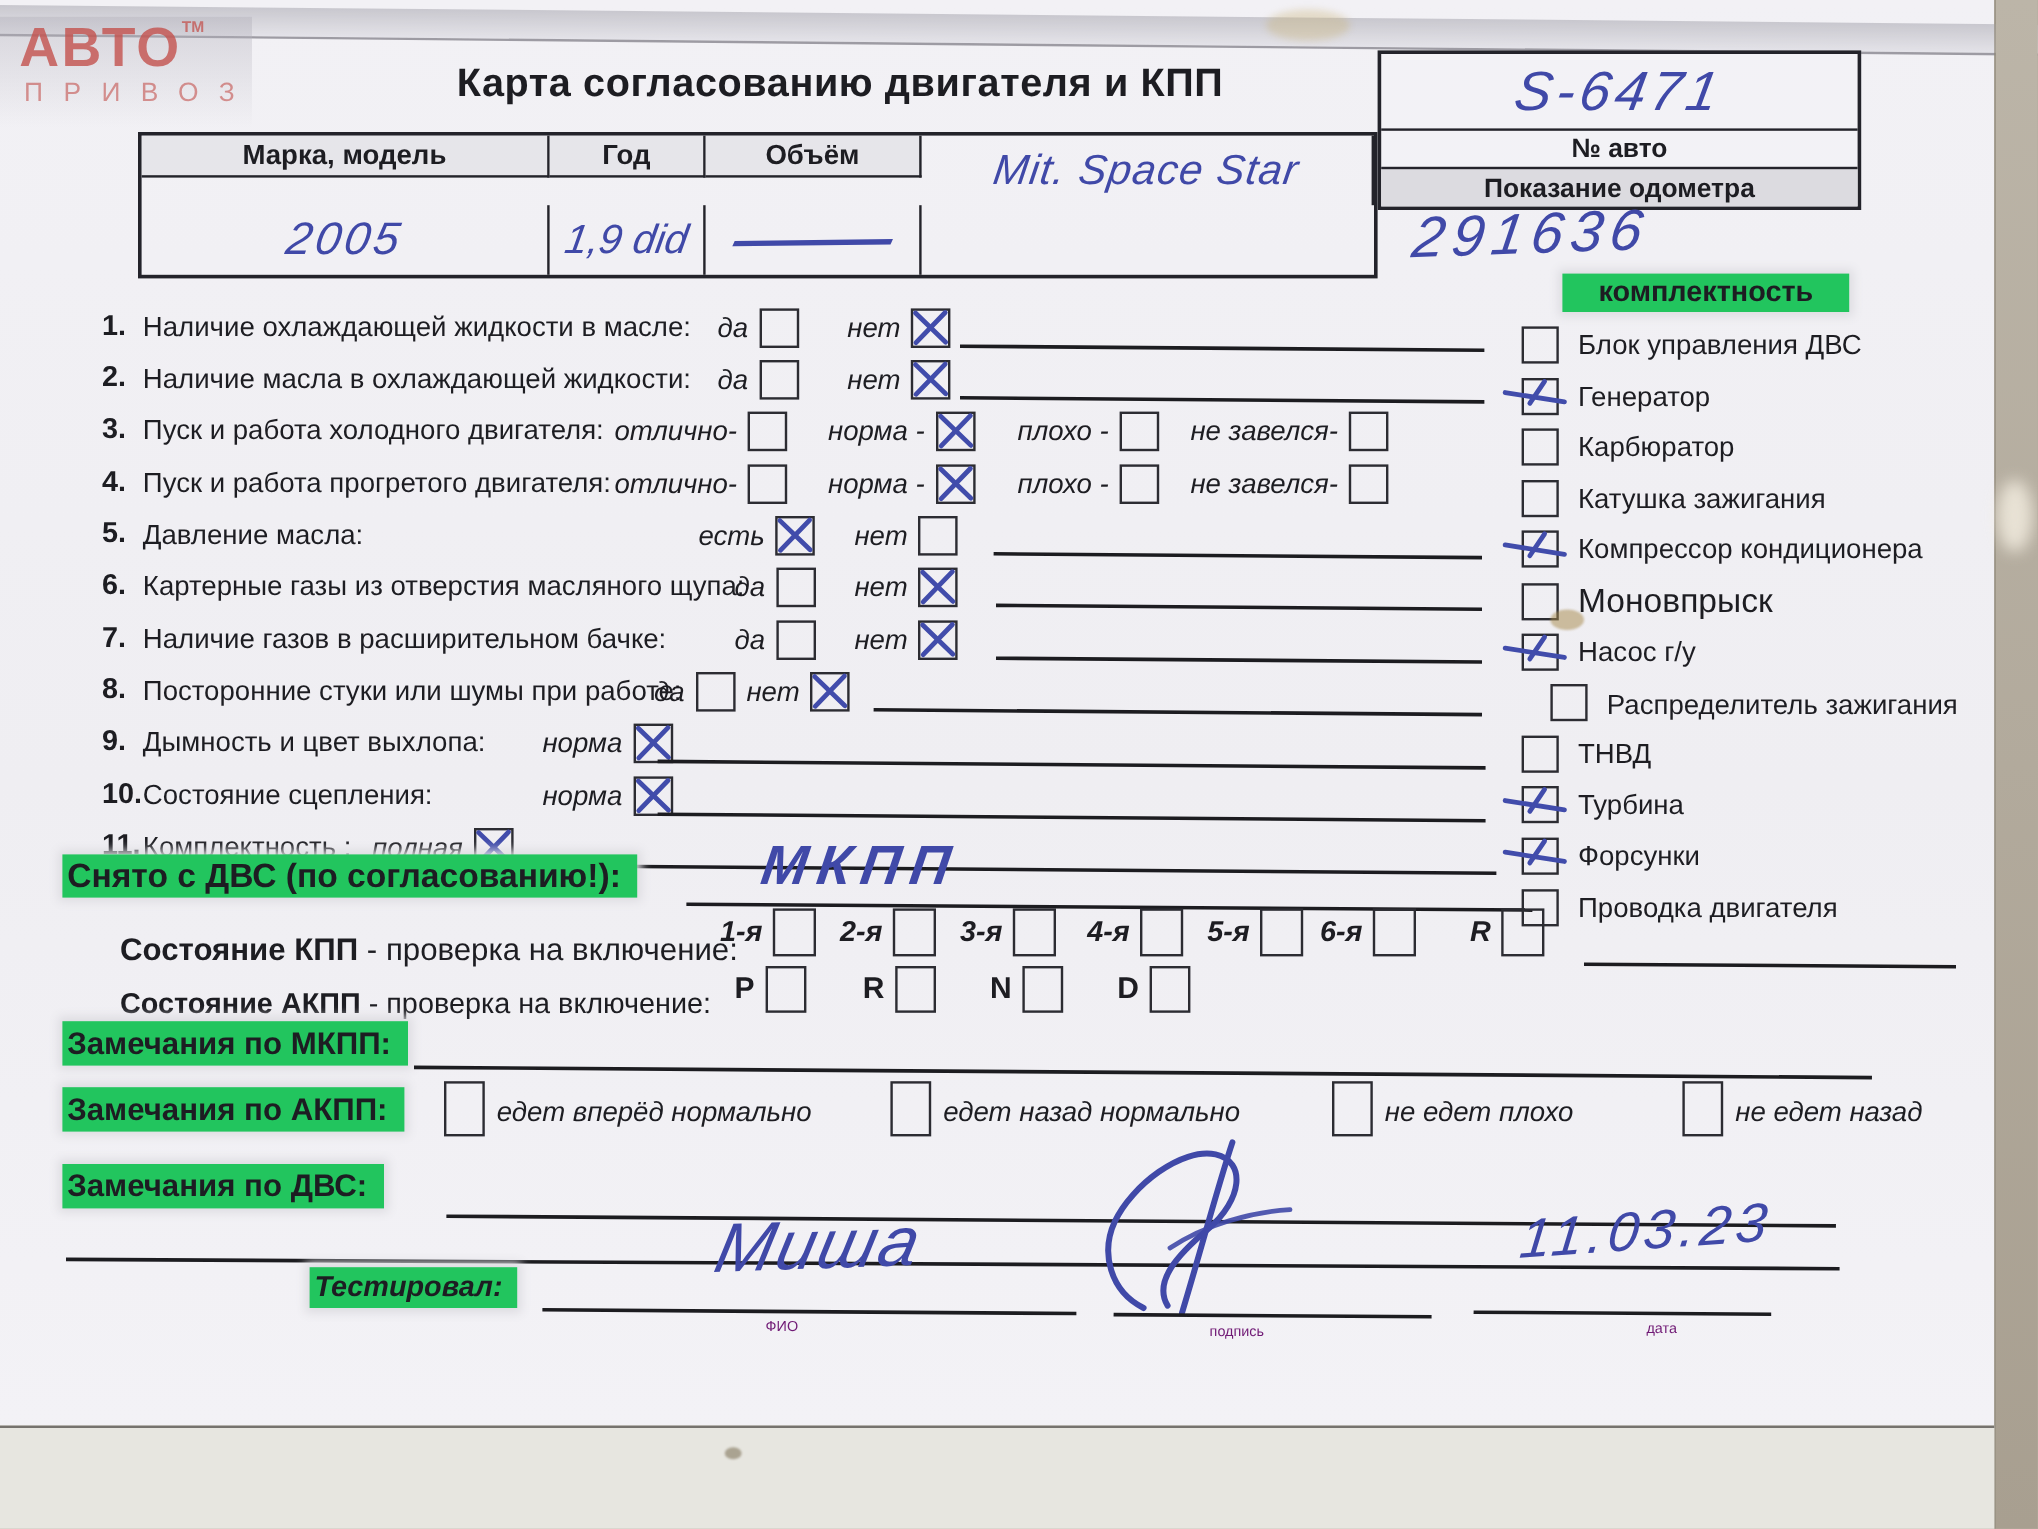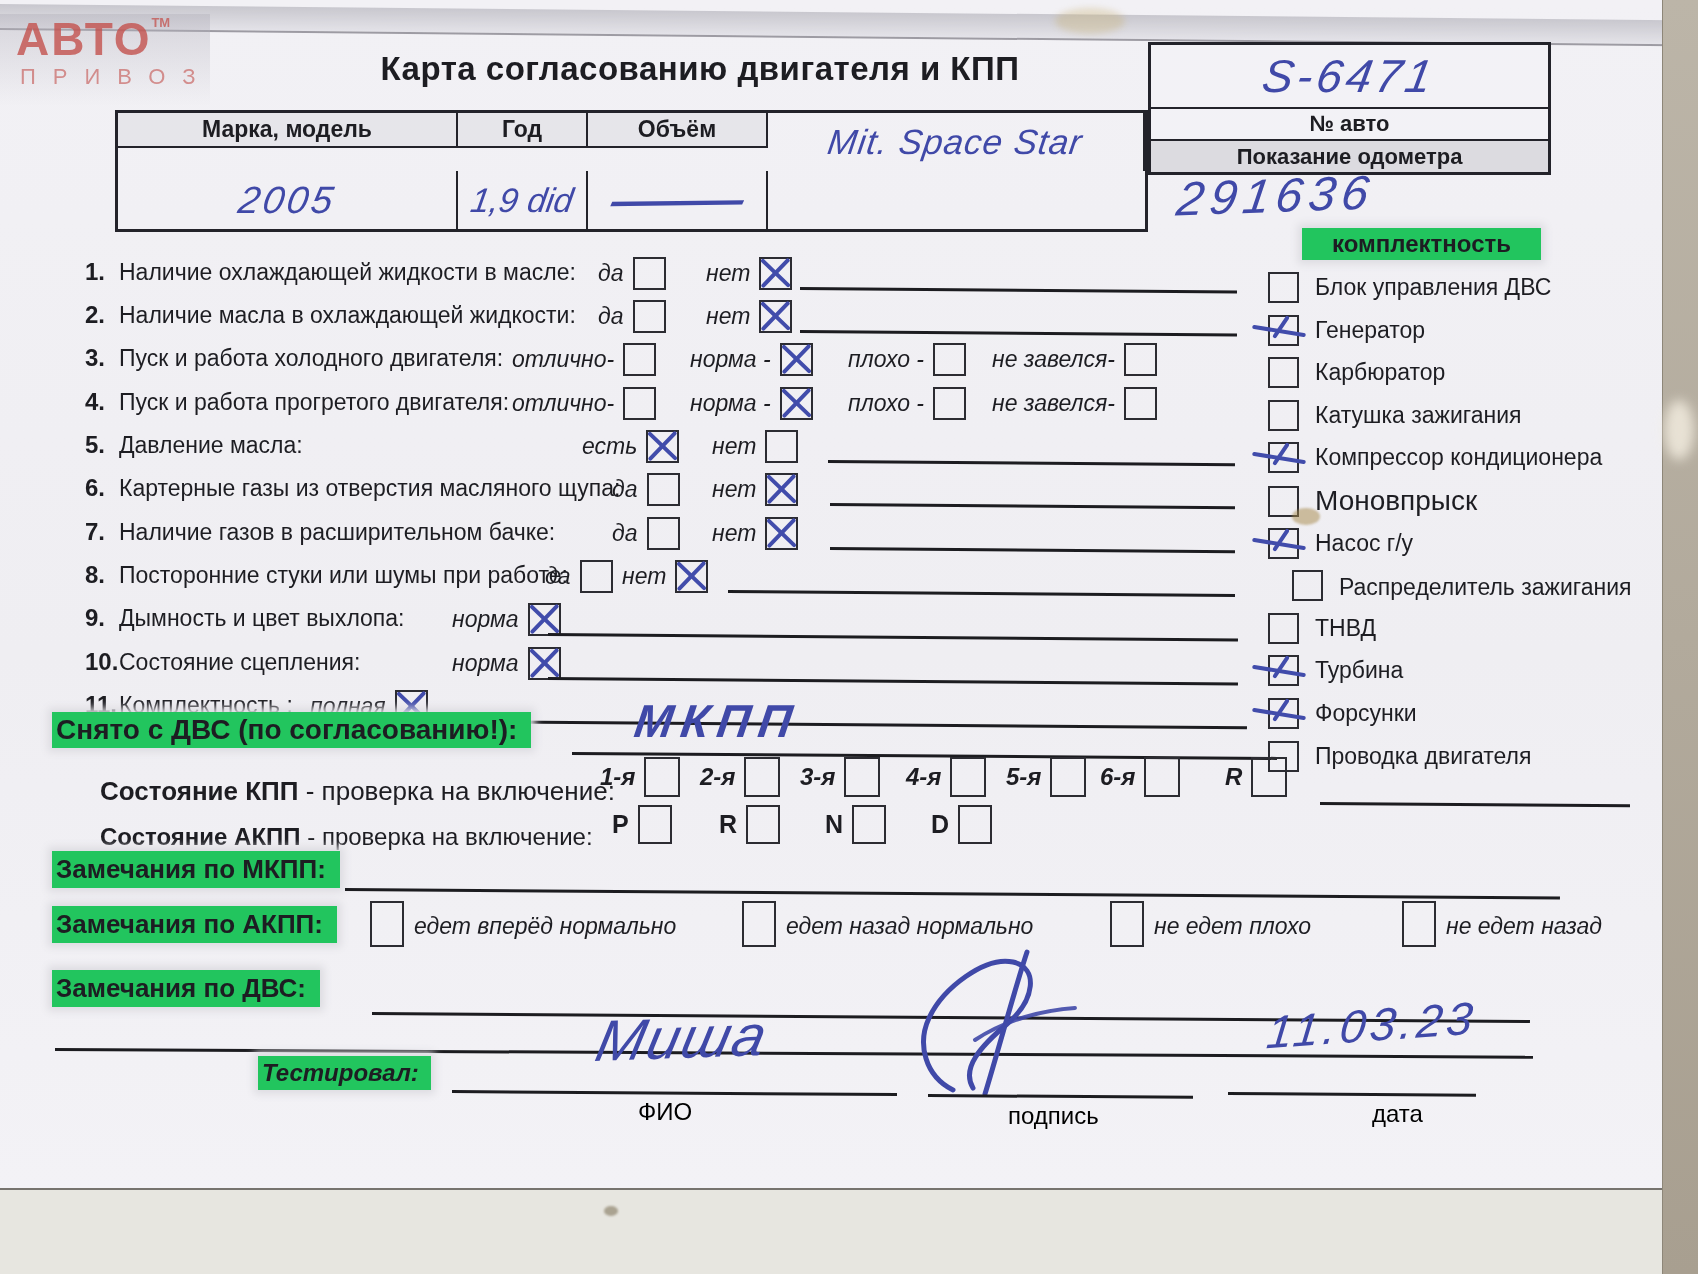--- a/index.html
+++ b/index.html
@@ -95,21 +95,21 @@
 
   .hw-mkpp{position:absolute;left:635px;top:694px;font-size:46px;transform:skewX(-8deg);letter-spacing:8px;font-weight:bold}
   .uline{position:absolute;height:3px;background:#1c1c20;transform:rotate(.4deg);transform-origin:left center}
 
   .gear-item,.pos-item{position:absolute;display:flex;align-items:center;gap:9px}
   .gear-item i{font-size:24px;font-style:italic;font-weight:bold}
   .pos-item b{font-size:25px}
   .rcheck{position:absolute;display:flex;align-items:flex-start;gap:10px}
   .rcheck i{font-size:23px;font-style:italic;margin-top:12px;white-space:nowrap}
 
-  .small-label{position:absolute;font-size:24px;color:#000000}
+  .small-label{position:absolute;font-size:12px;color:#701a75}
   .hw-name{position:absolute;left:598px;top:1004px;font-size:58px;transform:skewX(-14deg) rotate(-2deg);letter-spacing:2px}
   .hw-date{position:absolute;left:1268px;top:998px;font-size:46px;transform:skewX(-10deg) rotate(-4deg);letter-spacing:4px}
   .sig{position:absolute;left:915px;top:948px}
 
   .stain1{position:absolute;left:1292px;top:508px;width:28px;height:17px;border-radius:50%;
     background:rgba(165,135,72,.5);filter:blur(1px)}
   .stain2{position:absolute;left:1055px;top:8px;width:70px;height:26px;border-radius:50%;
     background:rgba(200,178,118,.35);filter:blur(3px)}
   .stain3{position:absolute;left:604px;top:1206px;width:14px;height:10px;border-radius:50%;
     background:rgba(120,108,80,.55);filter:blur(1px)}

